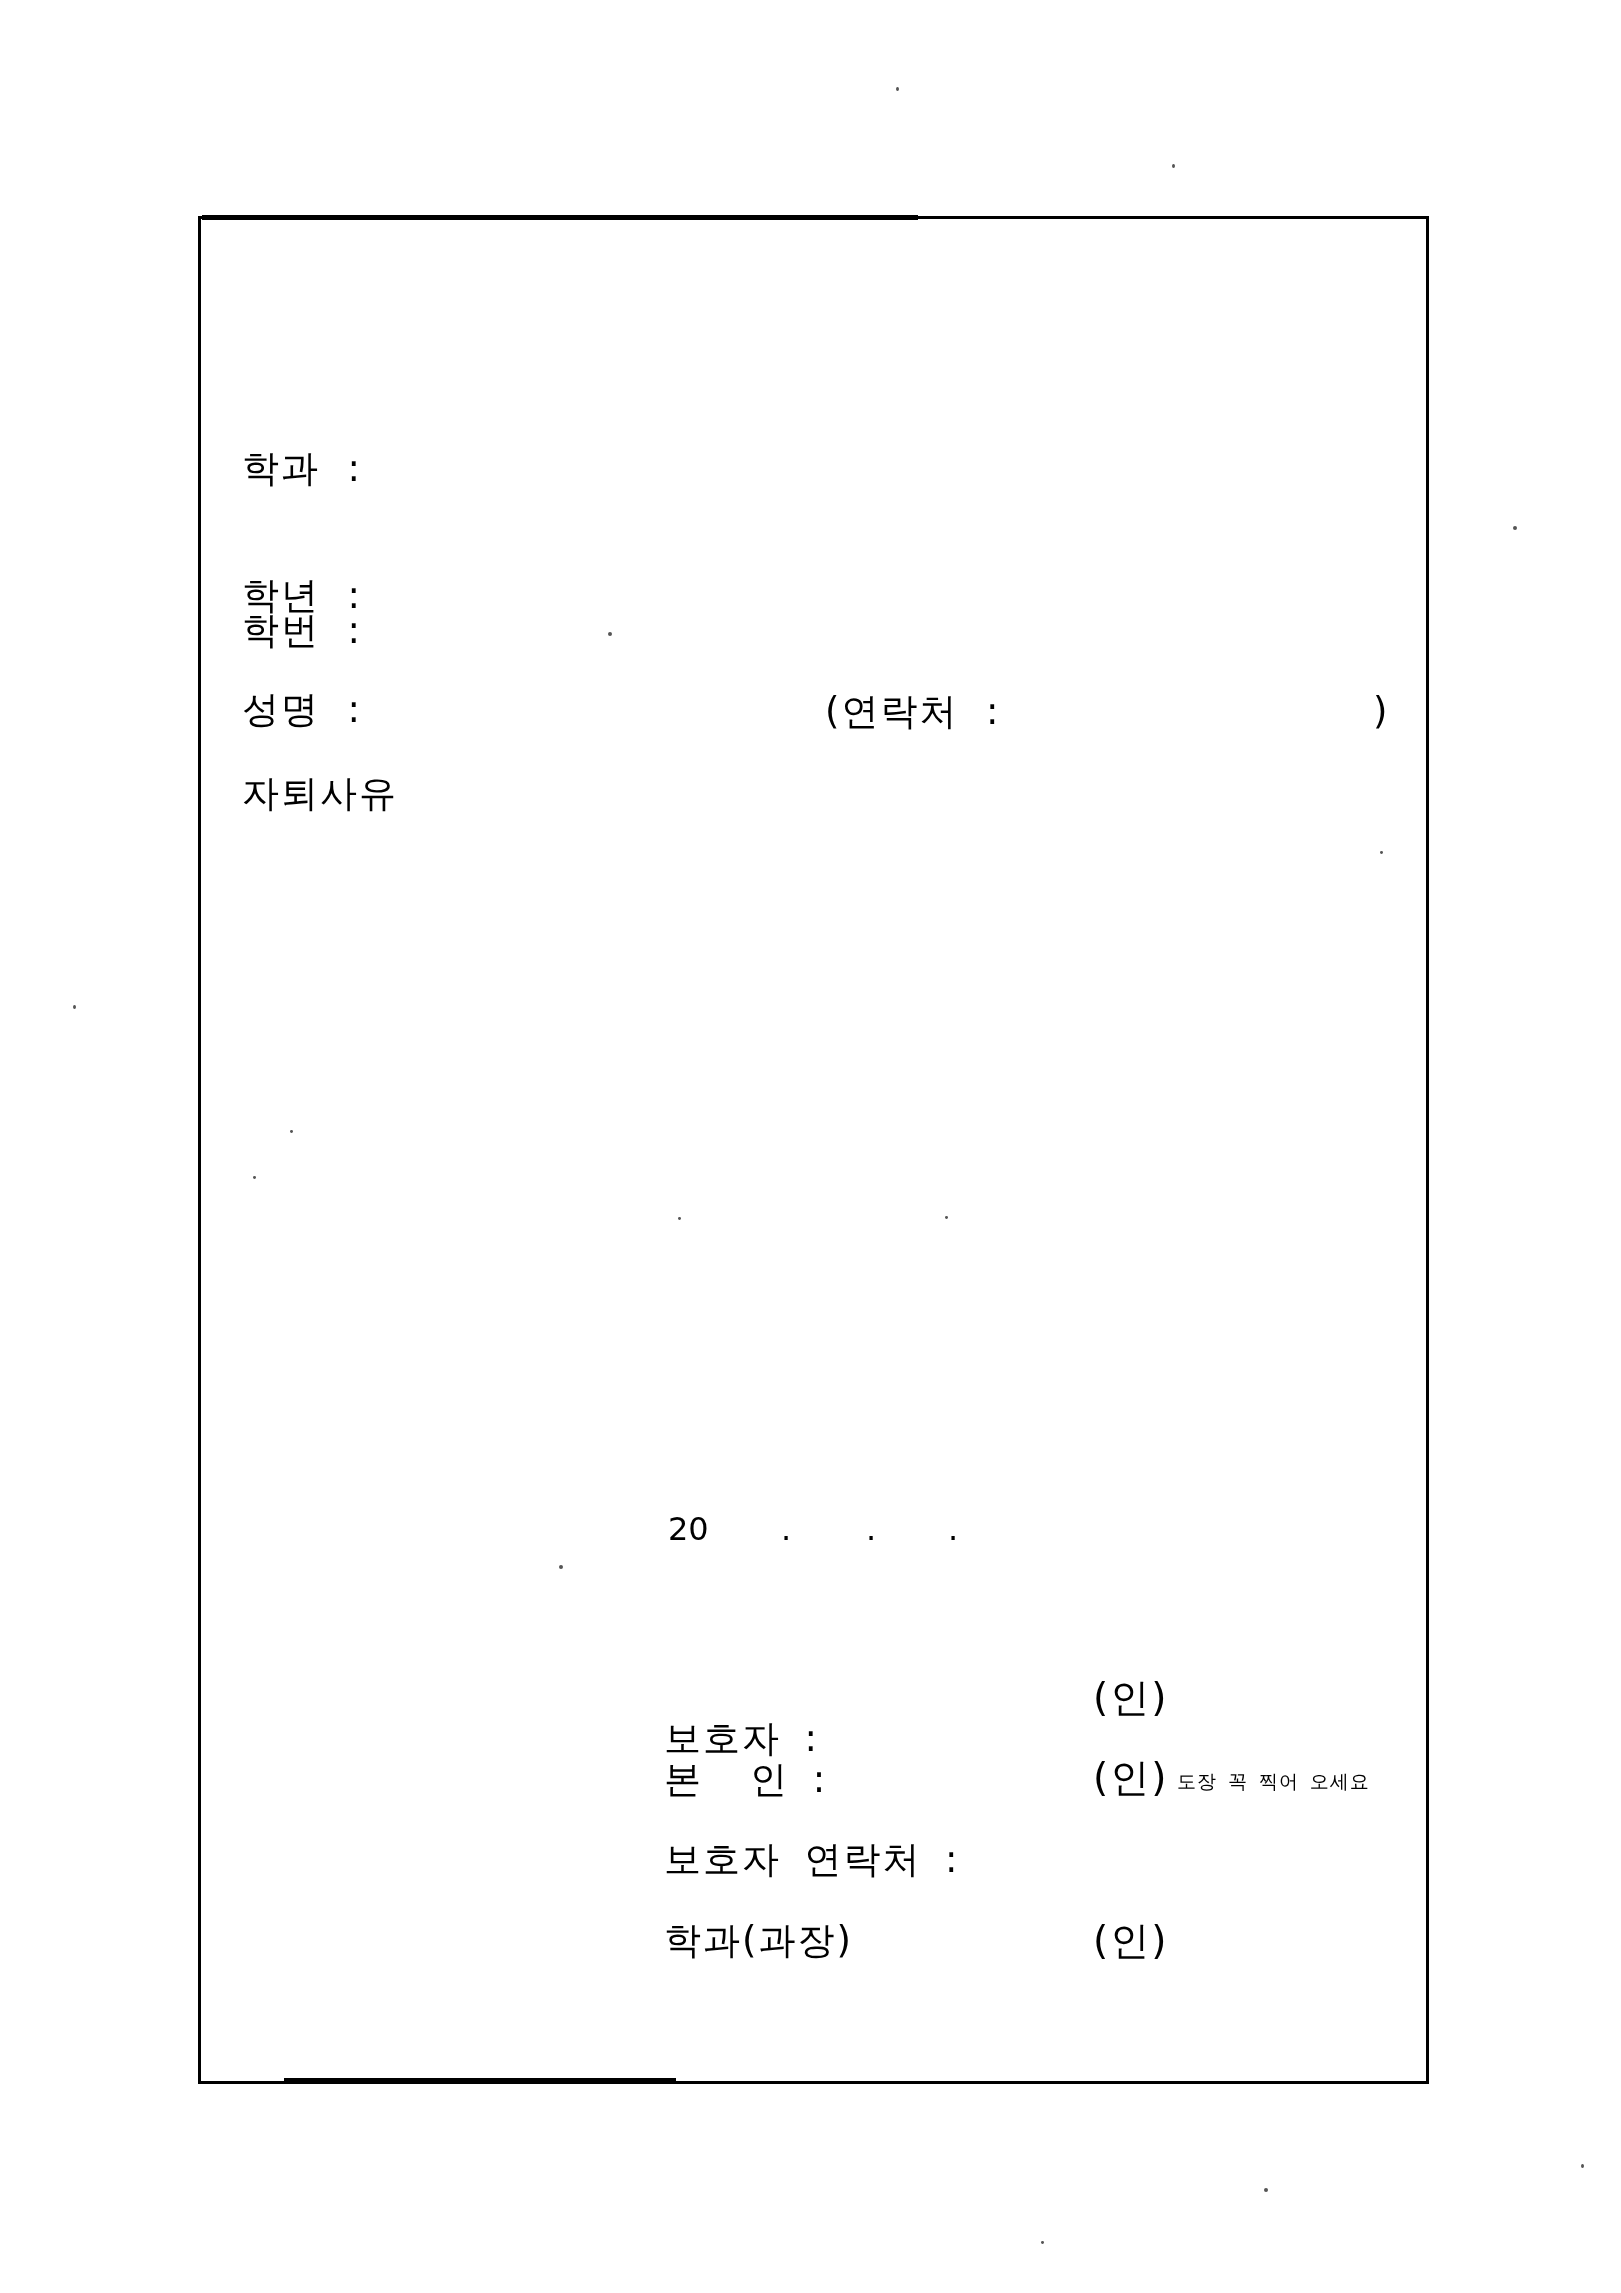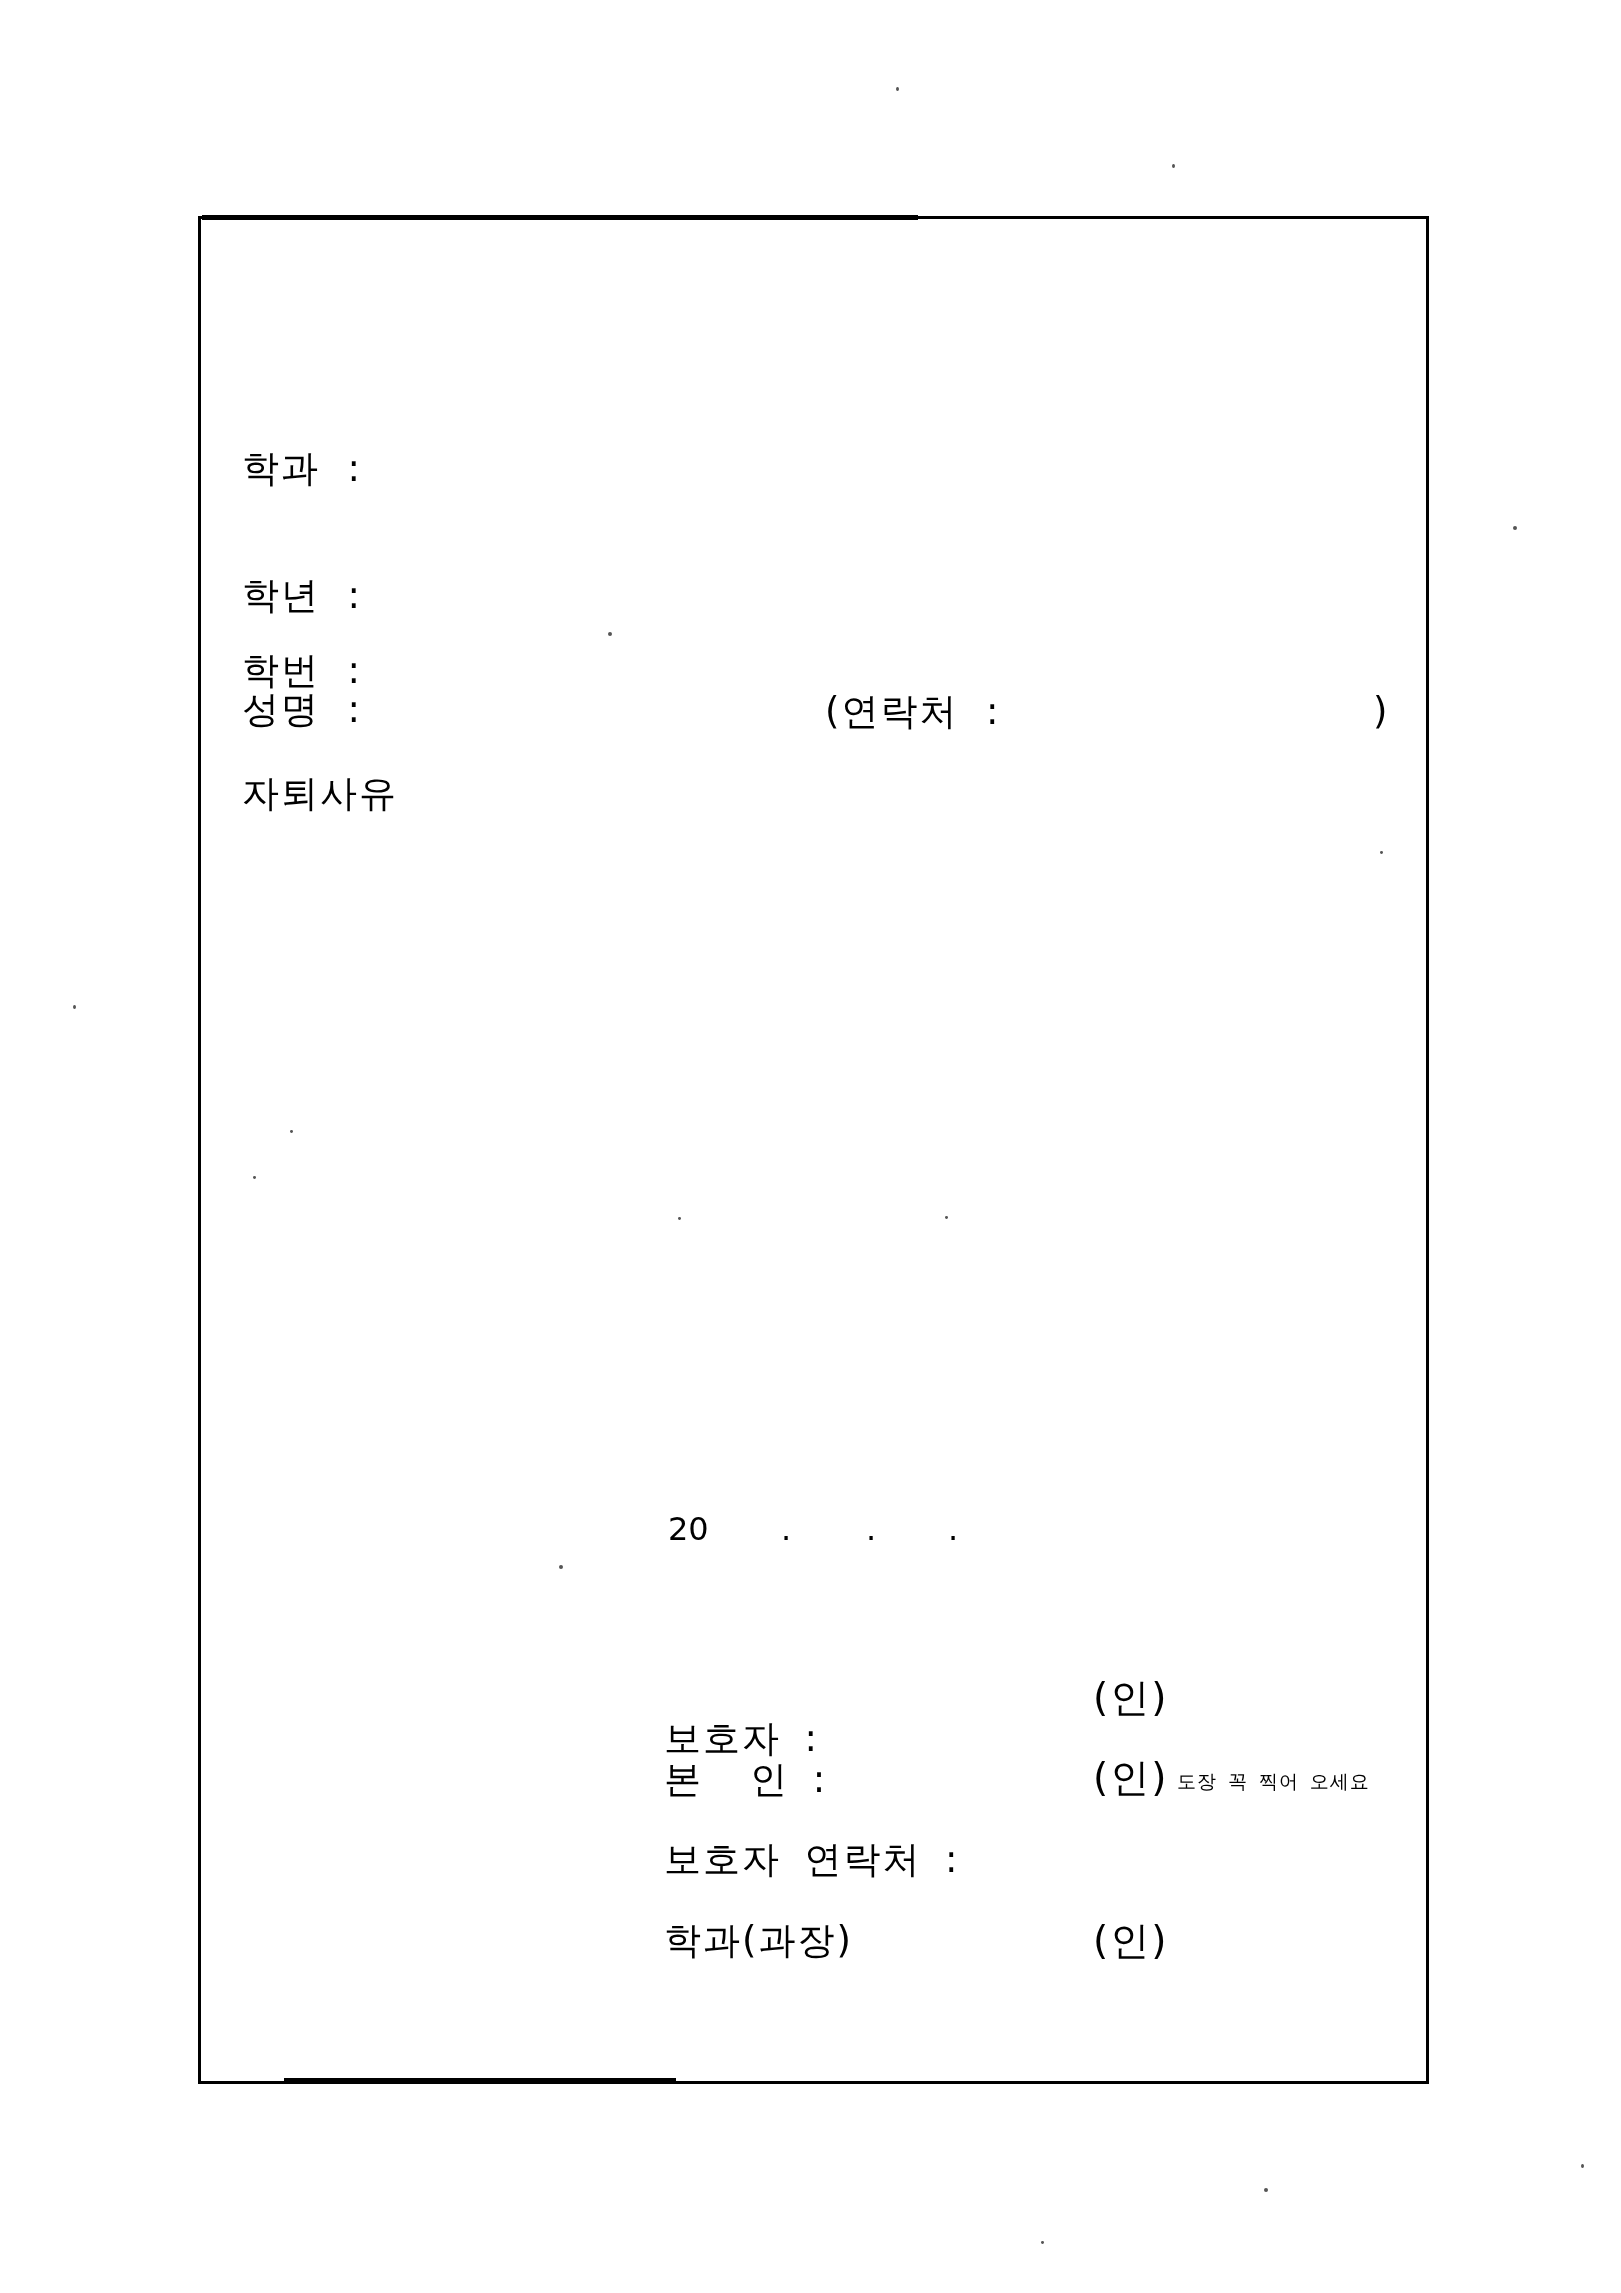--- a/index.html
+++ b/index.html
@@ -26,21 +26,21 @@
     text-align: center;
     font-size: 61px;
     letter-spacing: 5.9px;
     word-spacing: 33px;
   }
 
   
   .field { left: 41px; font-size: 37px; letter-spacing: 2px; word-spacing: 13.7px; }
   #f-dept    { top: 231px; }
   #f-grade   { top: 314px; margin-top: 44px; }
-  #f-sid     { top: 393px; margin-top: 40px; }
+  #f-sid     { top: 393px; }
   #f-name    { top: 472px; }
   #f-reason  { top: 556px; }
 
   #contact-open  { left: 624px;  top: 474px; font-size: 37px; letter-spacing: 2px; word-spacing: 13.7px; }
   #contact-close { left: 1172px; top: 474px; font-size: 37px; }
 
   
   #attach { left: 39px; top: 1049px; font-size: 41px; letter-spacing: 2.9px; word-spacing: 23.5px; }
 
   

